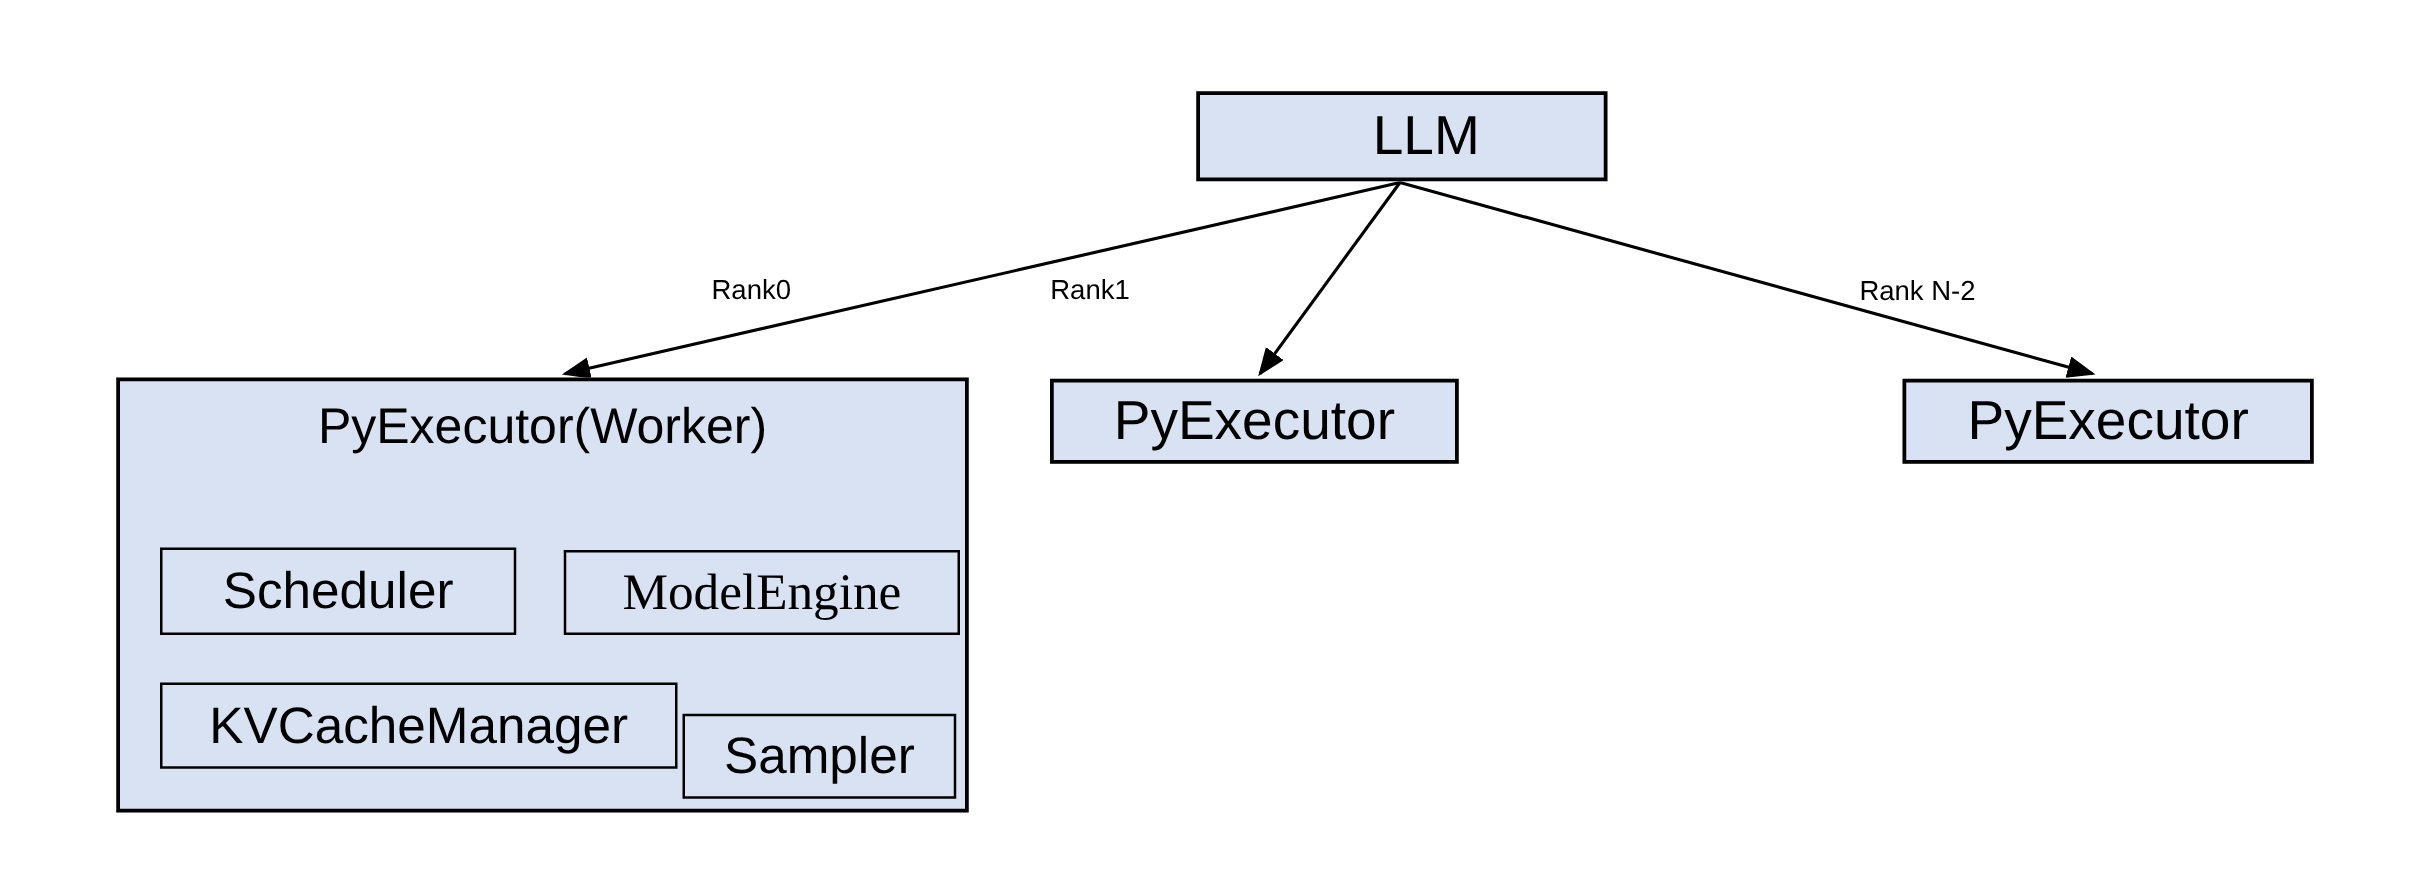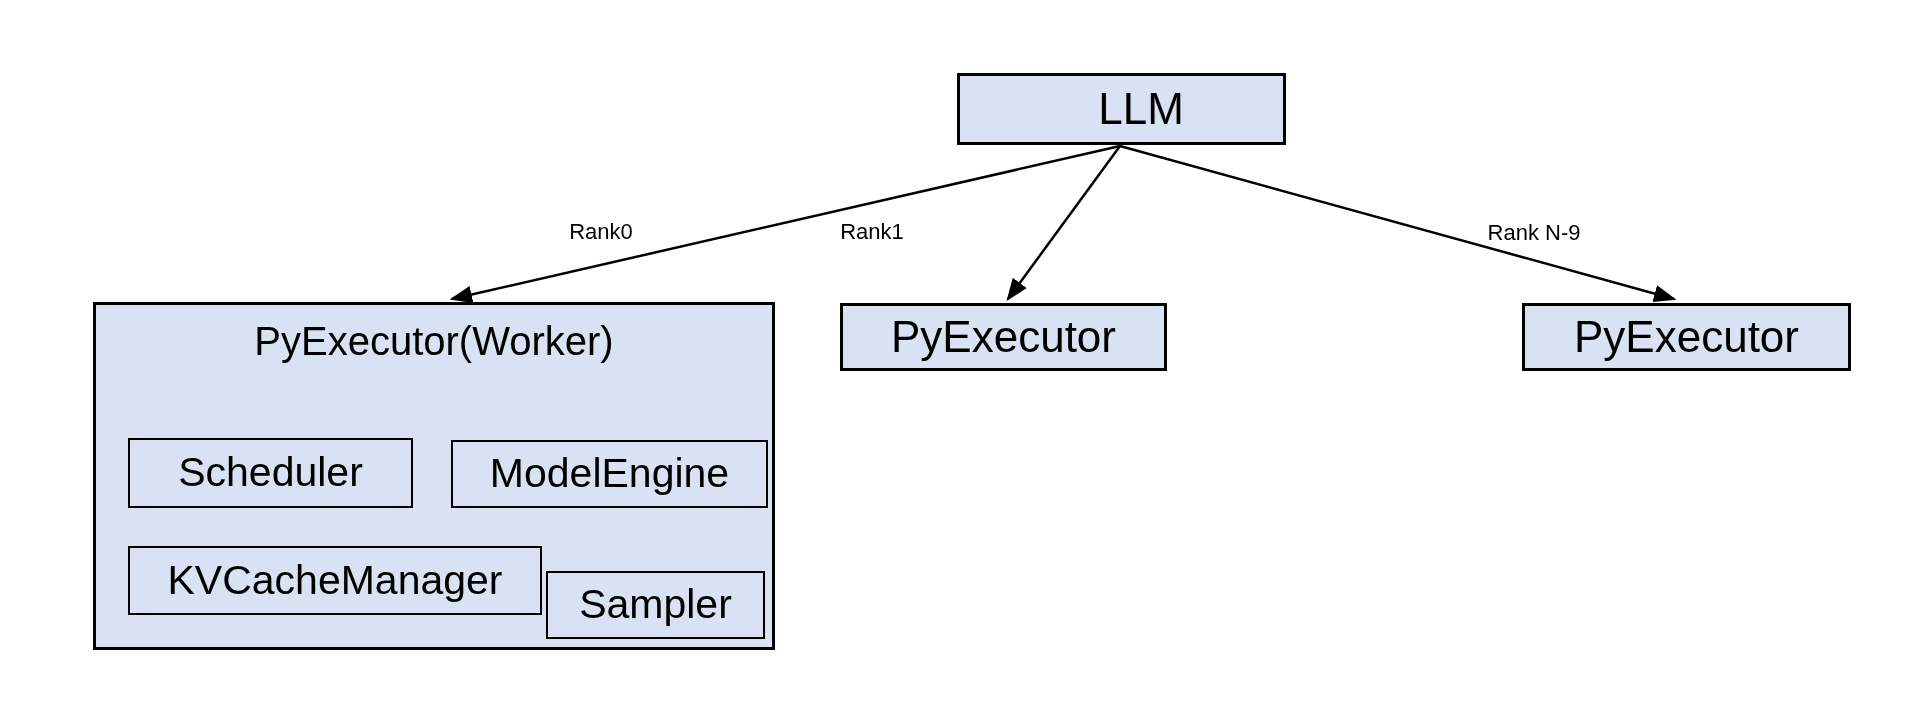--- a/index.html
+++ b/index.html
@@ -70,21 +70,21 @@
     font-size: 22px;
     white-space: nowrap;
   }
 
   #node-llm      { left: 957px;  top: 73px;  width: 329px; height: 72px; padding-left: 39px; }
   #node-worker0  { left: 93px;   top: 302px; width: 682px; height: 348px; }
   #node-worker1  { left: 840px;  top: 303px; width: 327px; height: 68px; }
   #node-worker2  { left: 1522px; top: 303px; width: 329px; height: 68px; }
 
   #sub-scheduler   { left: 32px;  top: 133px; width: 285px; height: 70px; }
-  #sub-modelengine { left: 355px; top: 135px; width: 317px; height: 68px; }
+  #sub-modelengine { left: 355px; top: 135px; width: 317px; height: 68px; font-family: Liberation Serif, serif; }
   #sub-kvcache     { left: 32px;  top: 241px; width: 414px; height: 69px; }
   #sub-sampler     { left: 450px; top: 242px; width: 219px; height: 68px; margin-top: 24px; }
 
   #label-rank0  { left: 601px;  top: 232px; }
   #label-rank1  { left: 872px;  top: 232px; }
   #label-rankn1 { left: 1534px; top: 233px; }
 </style>
 </head>
 <body>
 
@@ -100,21 +100,21 @@
     <line x1="1120" y1="146" x2="1008" y2="299" marker-end="url(#arrow)"></line>
     <line x1="1120" y1="146" x2="1674" y2="299" marker-end="url(#arrow)"></line>
   </svg>
 
   <div class="node" id="node-llm">
     <span>LLM</span>
   </div>
 
   <div class="edge-label" id="label-rank0">Rank0</div>
   <div class="edge-label" id="label-rank1">Rank1</div>
-  <div class="edge-label" id="label-rankn1">Rank N-9</div>
+  <div class="edge-label" id="label-rankn1">Rank N-2</div>
 
   <div class="node container" id="node-worker0">
     <div class="container-title">PyExecutor(Worker)</div>
     <div class="subnode" id="sub-scheduler">
       <span>Scheduler</span>
     </div>
     <div class="subnode" id="sub-modelengine">
       <span>ModelEngine</span>
     </div>
     <div class="subnode" id="sub-kvcache">

